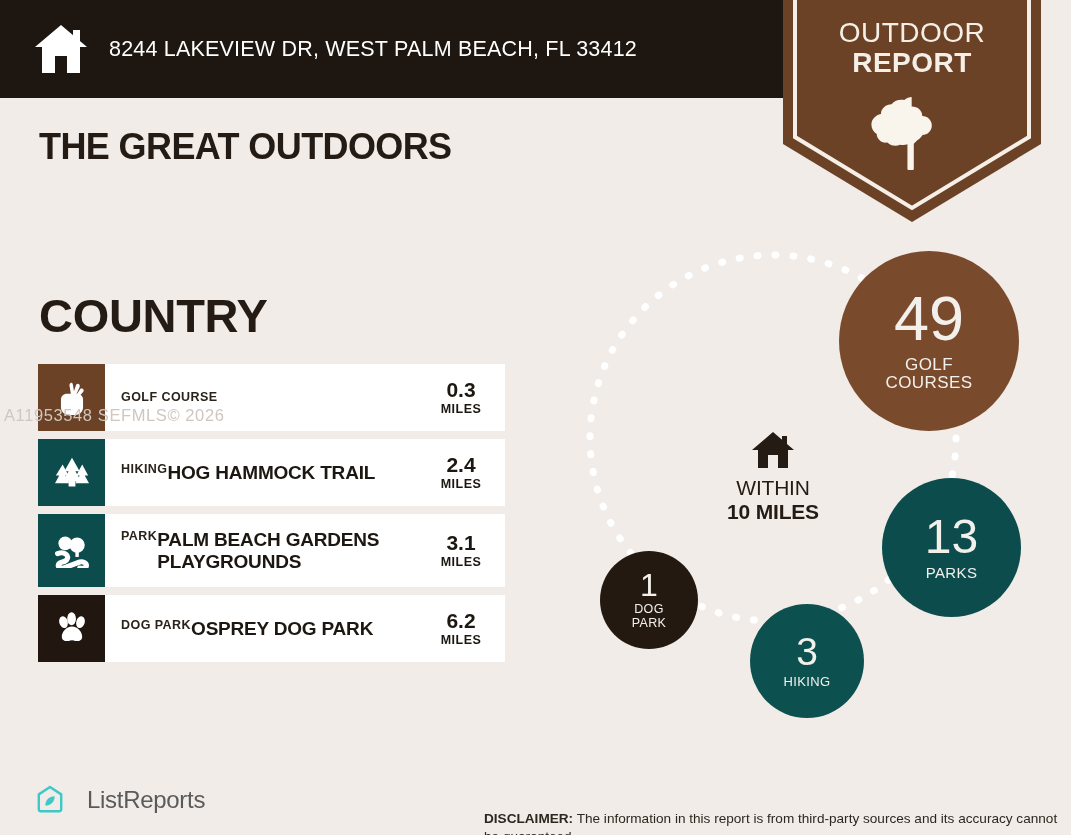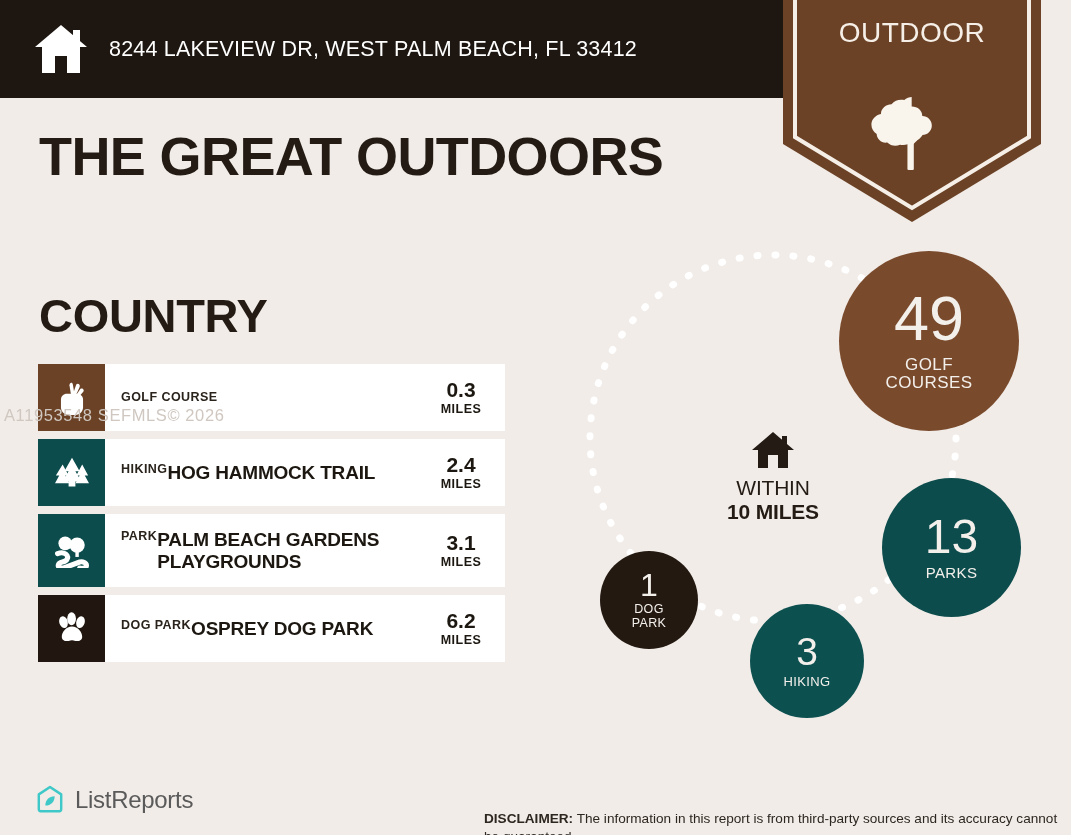--- a/index.html
+++ b/index.html
@@ -42,21 +42,21 @@
     position: absolute; top: 24px; left: 0; width: 258px;
     text-align: center; color: #F6EFE7;
     line-height: 1.06; pointer-events: none;
   }
   .badge-l1 { font-size: 28px; font-weight: 400; letter-spacing: 0.5px; }
   .badge-l2 { font-size: 28px; font-weight: 700; letter-spacing: 0.5px; }
 
   
   .title-block { position: absolute; left: 39px; top: 128px; }
   .main-title {
-    font-size: 54px; font-weight: 700; color: #231B14;
+    font-size: 36px; font-weight: 700; color: #231B14;
     letter-spacing: -0.6px; line-height: 1.05;
   }
   .subtitle {
     margin-top: 12px;
     font-size: 19.5px; color: #3C342D; font-weight: 400;
   }
 
   
   .popular-heading {
     position: absolute; left: 39px; top: 288px;
@@ -141,21 +141,21 @@
   .cl-1 { font-size: 21px; font-weight: 400; letter-spacing: -0.2px; line-height: 1.12; }
   .cl-2 { font-size: 21px; font-weight: 700; letter-spacing: -0.2px; line-height: 1.12; }
 
   
   .footer-logo {
     position: absolute; left: 36px; top: 785px;
     display: flex; align-items: center;
   }
   .footer-logo .mark { width: 28px; height: 29px; }
   .footer-logo .word {
-    margin-left: 11px; font-size: 24px; color: #5A5A5A; font-weight: 400;
+    margin-left: 23px; font-size: 24px; color: #5A5A5A; font-weight: 400;
     letter-spacing: -0.3px;
   }
   .disclaimer {
     position: absolute; left: 484px; top: 810px; width: 576px;
     font-size: 13.6px; color: #2E2720; line-height: 1.33;
   }
   .disclaimer b { font-weight: 700; }
 </style>
 </head>
 <body>
@@ -177,20 +177,21 @@
       <path d="M0 0 H258 V150 L129 228 L0 150 Z" fill="#6B4226"></path>
       <path d="M12 -6 H246 V143 L129 214 L12 143 Z" fill="none" stroke="#F6EFE7" stroke-width="4"></path>
       <g fill="#F9F4EC" transform="translate(99,104) scale(1.06)">
         <path d="M28 8 c6 0 10 4 10 9 c5 0 9 4 9 9 c0 5 -4 9 -9 9 c-2 4 -6 6 -10 6 c-3 3 -7 4 -11 3 c-4 2 -9 1 -12 -2 c-5 1 -10 -3 -10 -8 c-3 -2 -5 -5 -5 -9 c0 -5 4 -9 9 -10 c0 -5 5 -9 10 -9 c3 -4 8 -5 12 -4 c2 -2 5 -3 7 -3 z"></path>
         <rect x="24" y="32" width="6" height="36" rx="1"></rect>
         <path d="M27 44 L17 34 M27 44 L37 34" stroke="#F9F4EC" stroke-width="3" fill="none" stroke-linecap="round"></path>
       </g>
     </svg>
     <div class="badge-text">
       <div class="badge-l1">OUTDOOR</div>
+      <div class="badge-l2">REPORT</div>
     </div>
   </div>
 
   <div class="title-block">
     <div class="main-title">THE GREAT OUTDOORS</div>
   </div>
 
   <div class="popular-heading">COUNTRY</div>
 
   <div class="list">

